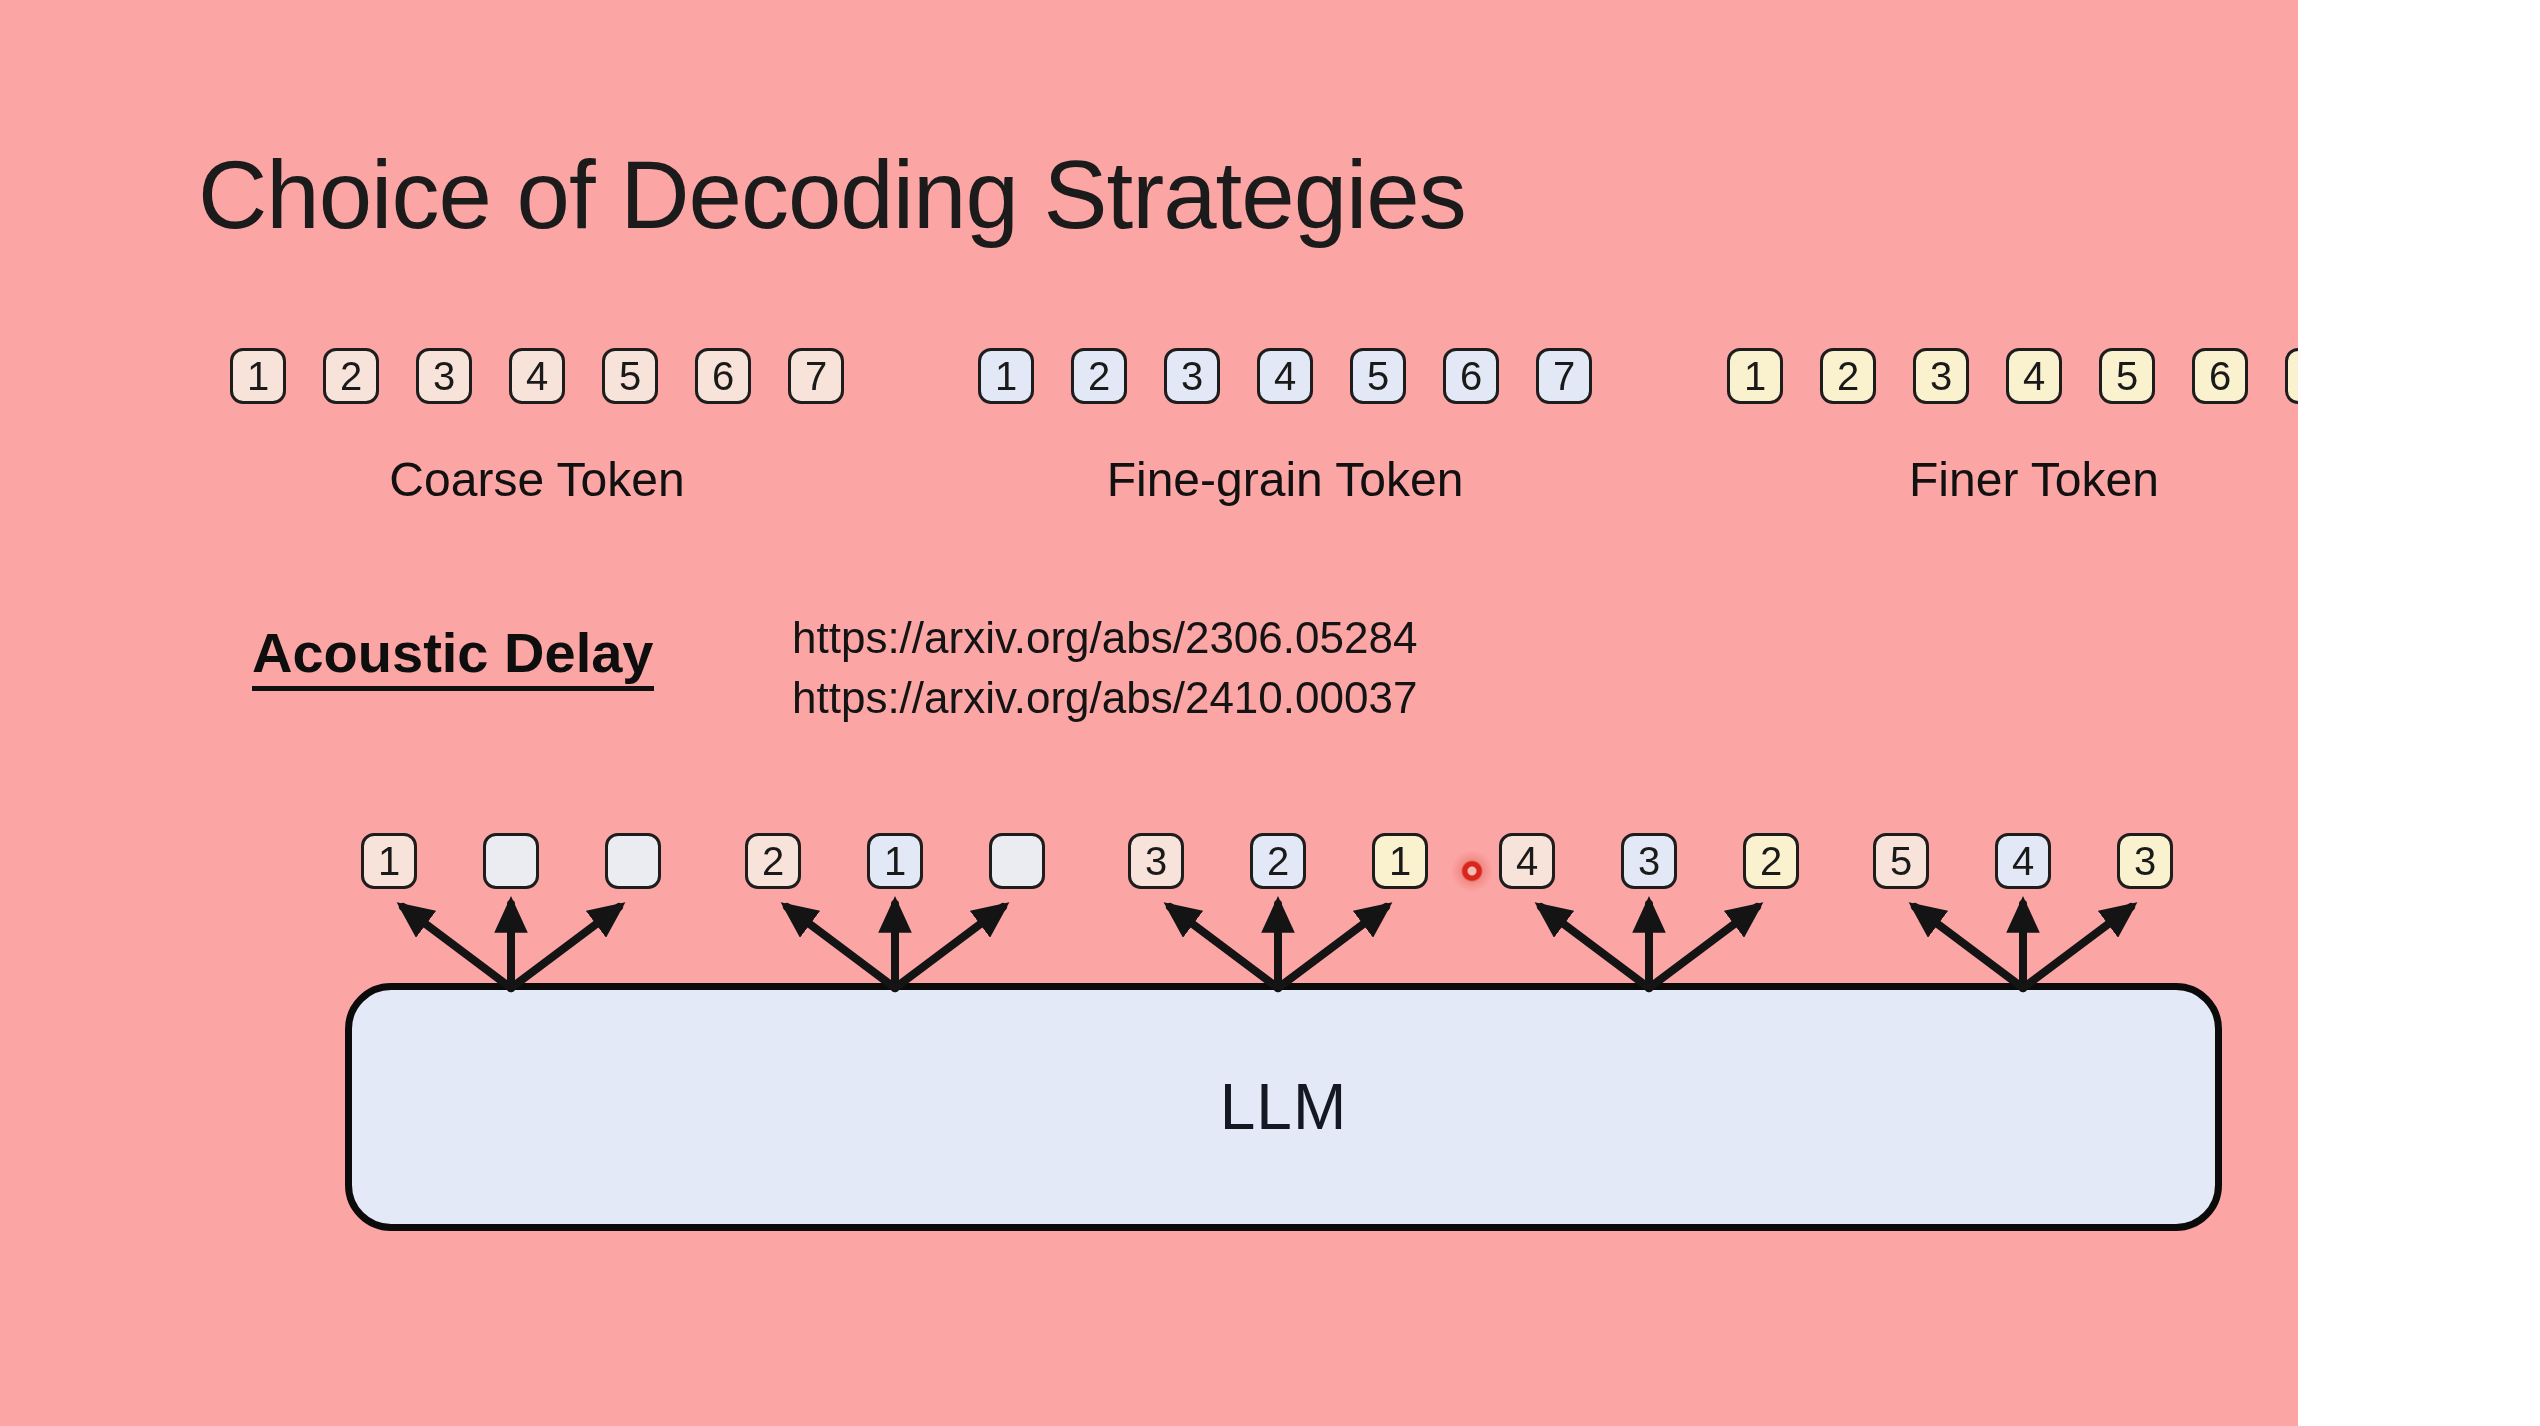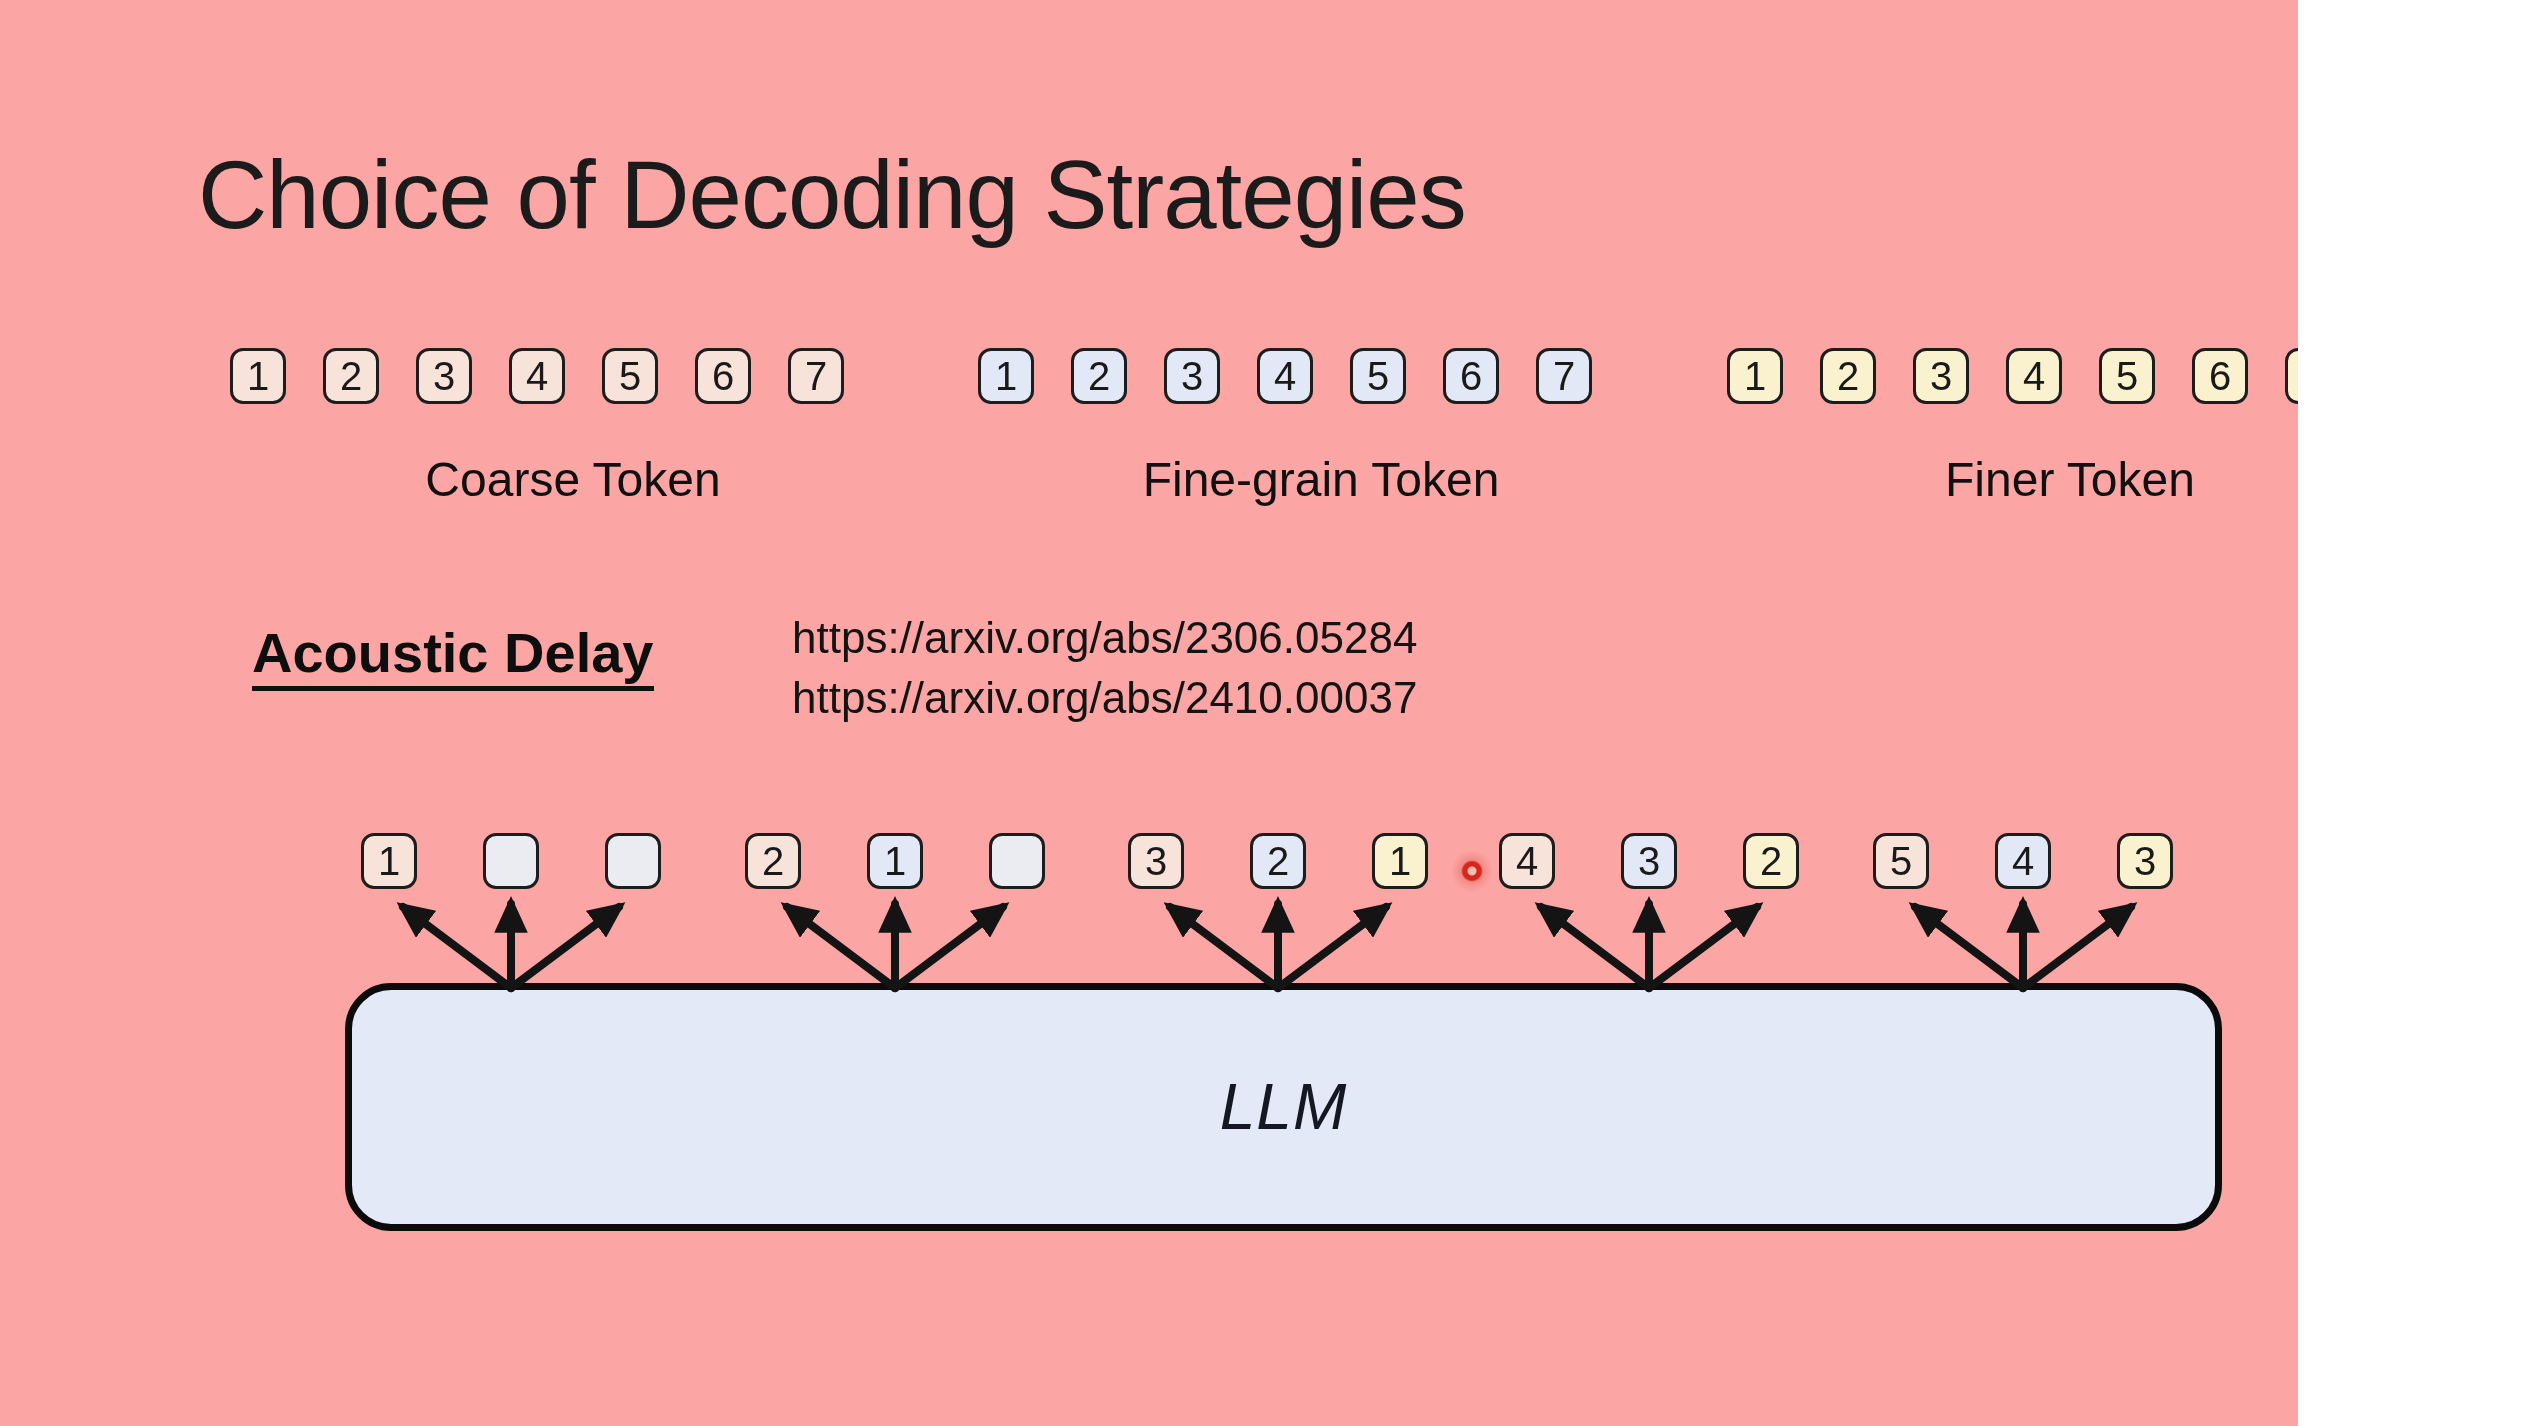--- a/index.html
+++ b/index.html
@@ -29,21 +29,21 @@
   .tok-coarse{background:#f8e3da;}
   .tok-fine{background:#e2e8f5;}
   .tok-finer{background:#faf1cf;}
   .tok-empty{background:#ebecf1;}
   .tok-row{position:absolute;top:348px;display:flex;gap:37px;}
   .row-coarse{left:230px;}
   .row-fine{left:978px;}
   .row-finer{left:1727px;}
   .row-label{
     position:absolute;top:452px;transform:translateX(-50%);
-    font-size:48px;font-weight:500;color:#111;white-space:nowrap;margin-left:36px;
+    font-size:48px;font-weight:500;color:#111;white-space:nowrap;
   }
   .method-heading{
     position:absolute;left:252px;top:620px;
     font-size:56px;font-weight:700;color:#0e0e0e;
     padding-bottom:1px;border-bottom:5px solid #111;
     white-space:nowrap;
   }
   .refs{
     position:absolute;left:792px;top:608px;
     font-size:44px;line-height:1.36;color:#141414;
@@ -51,21 +51,21 @@
   }
   .decode-group{position:absolute;top:833px;display:flex;gap:66px;}
   .g1{left:361px;} .g2{left:745px;} .g3{left:1128px;} .g4{left:1499px;} .g5{left:1873px;}
   .llm-box{
     position:absolute;left:345px;top:983px;width:1877px;height:248px;
     box-sizing:border-box;
     background:#e4e9f7;
     border:7px solid #0b0b0b;border-radius:46px;
     display:flex;align-items:center;justify-content:center;
   }
-  .llm-label{font-size:64px;font-weight:400;color:#141823;letter-spacing:1px;font-style:italic;}
+  .llm-label{font-size:64px;font-weight:400;color:#141823;letter-spacing:1px;}
   .arrows{position:absolute;left:0;top:0;width:2540px;height:1426px;pointer-events:none;}
   .laser-dot{
     position:absolute;left:1450px;top:849px;width:44px;height:44px;
     background:radial-gradient(circle,
       #f6bcb4 0px, #f6bcb4 4px,
       #d7271d 5px, #d7271d 9px,
       rgba(233,120,110,0.55) 11px,
       rgba(233,120,110,0.0) 21px);
     border-radius:50%;
   }

